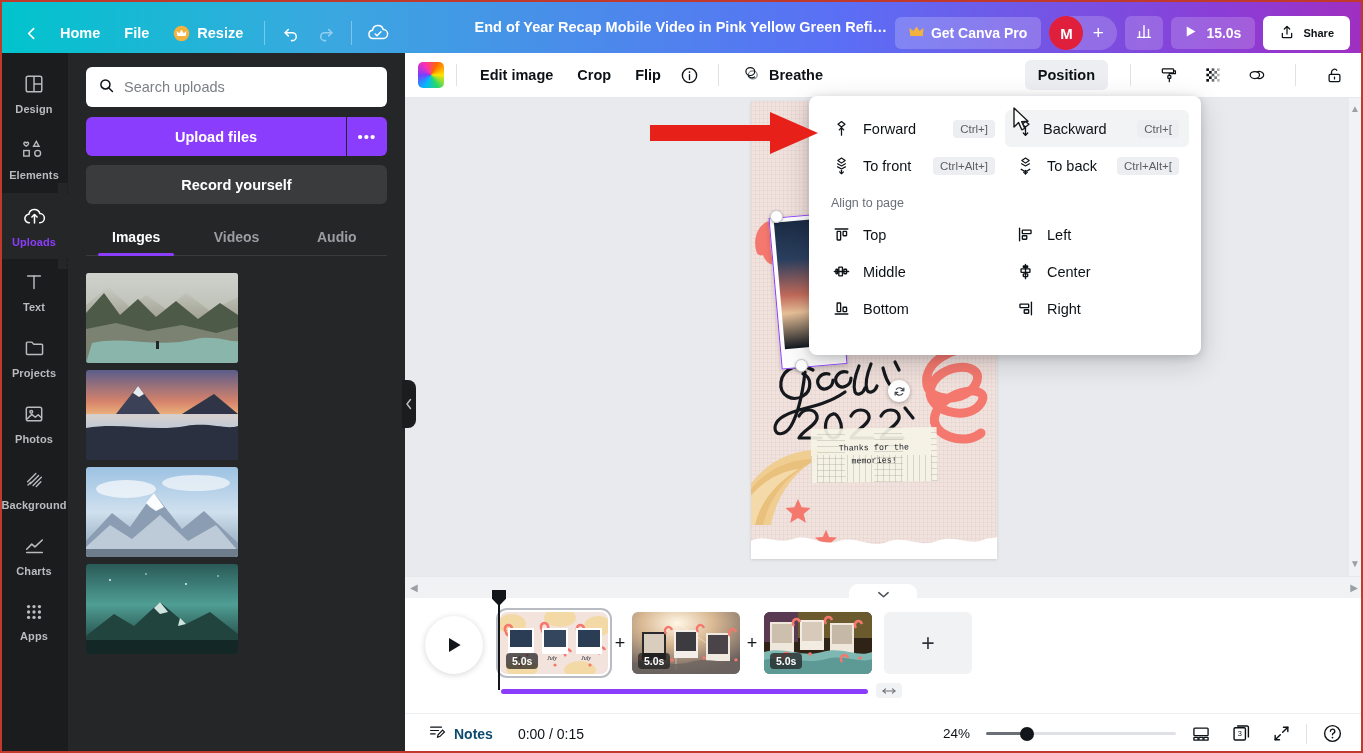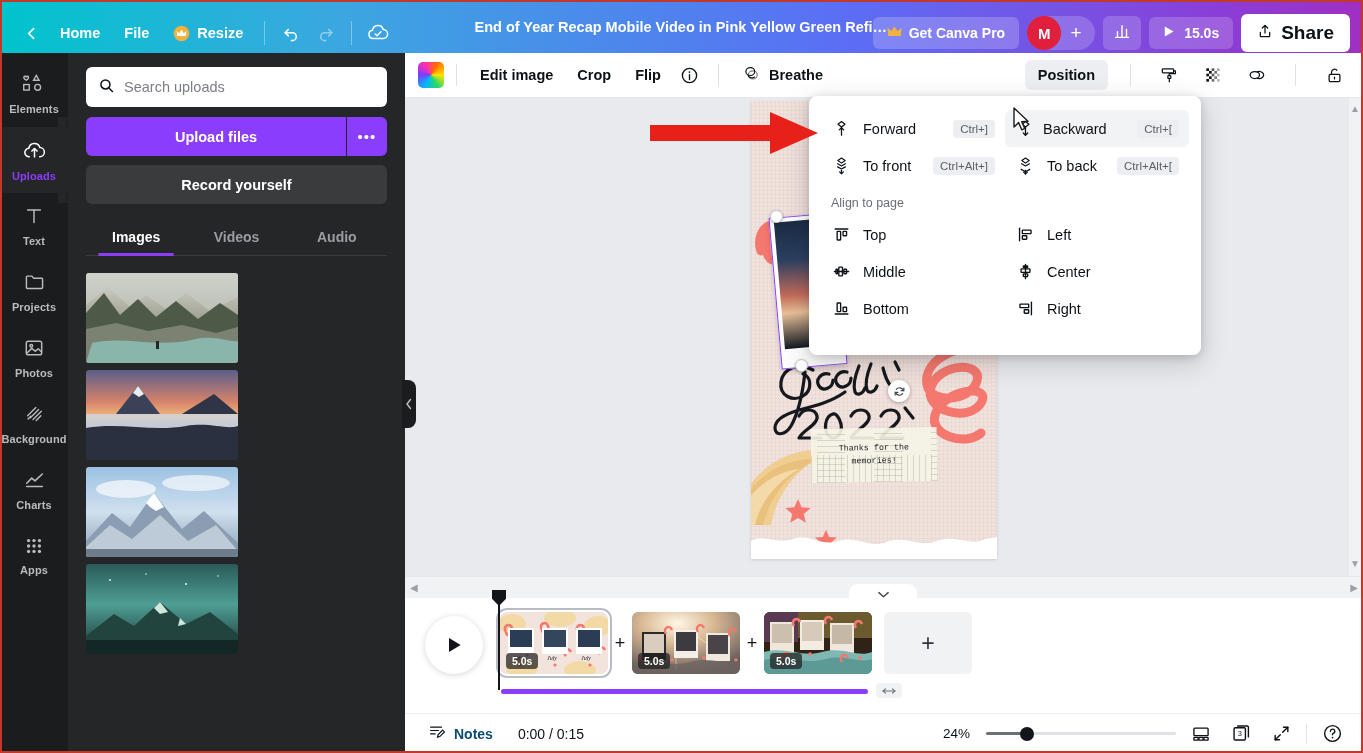--- a/index.html
+++ b/index.html
@@ -61,21 +61,21 @@
   #insights-btn { width: 38px; height: 34px; background: rgba(255,255,255,.18); border-radius: 6px;
     display: flex; align-items: center; justify-content: center; cursor: pointer; }
   #play-btn {
     display: flex; align-items: center; gap: 8px;
     background: rgba(255,255,255,.18); border-radius: 6px;
     padding: 7px 14px 7px 12px; font-size: 14px; font-weight: bold; cursor: pointer;
   }
   #share-btn {
     display: flex; align-items: center; gap: 8px;
     background: #fff; color: #0d1216; border-radius: 6px;
-    padding: 8px 16px; font-size: 19px; font-weight: bold; cursor: pointer;
+    padding: 8px 16px; font-size: 11px; font-weight: bold; cursor: pointer;
   }
 
   
   #rail {
     position: absolute; left: 0; top: 53px; width: 68px; height: 700px;
     background: #1b1c1e; display: flex; flex-direction: column; align-items: center;
     padding-top: 8px; z-index: 5;
   }
   .rail-item {
     width: 68px; height: 66px; display: flex; flex-direction: column;
@@ -425,20 +425,30 @@
             <polyline points="8 7.5 12 3.6 16 7.5"></polyline>
             <path d="M5 14v5.5a1 1 0 0 0 1 1h12a1 1 0 0 0 1-1V14"></path>
           </svg>
       </span>
       <span>Share</span>
     </div>
   </div>
 </div>
 
 <div id="rail">
+  <div class="rail-item">
+    <span>
+      <svg width="22" height="22" viewBox="0 0 24 24" fill="none" stroke="currentColor" stroke-width="1.6">
+          <rect x="3.5" y="3.5" width="17" height="17" rx="2"></rect>
+          <line x1="12" y1="3.5" x2="12" y2="20.5"></line>
+          <line x1="12" y1="12" x2="20.5" y2="12"></line>
+        </svg>
+    </span>
+    <span class="rail-label">Design</span>
+  </div>
   <div class="rail-item">
     <span>
       <svg width="24" height="22" viewBox="0 0 26 24" fill="none" stroke="currentColor" stroke-width="1.5">
           <path d="M4.5 4.2c1-1.3 2.6-.6 2.6.6 0 1.3-2.6 3.1-2.6 3.1S1.9 6.1 1.9 4.8c0-1.2 1.6-1.9 2.6-.6z"></path>
           <path d="M15.5 2.6l3 5.3h-6z"></path>
           <rect x="1.8" y="12.6" width="6" height="6"></rect>
           <circle cx="17" cy="15.6" r="3.2"></circle>
         </svg>
     </span>
     <span class="rail-label">Elements</span>

